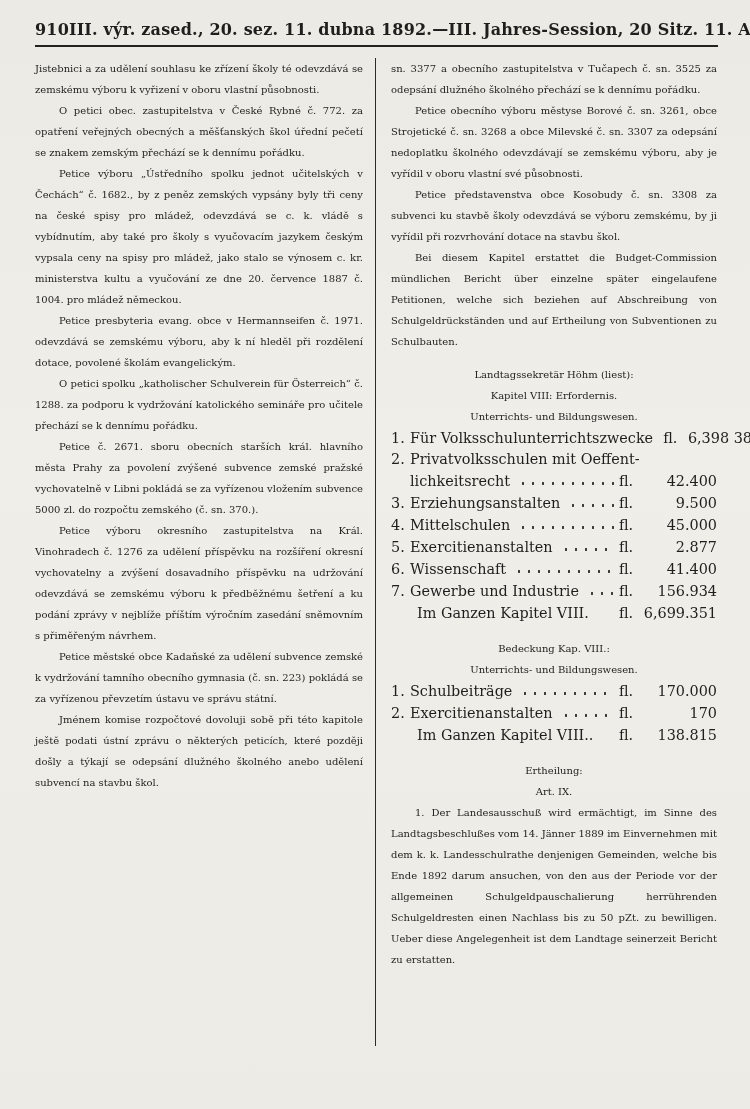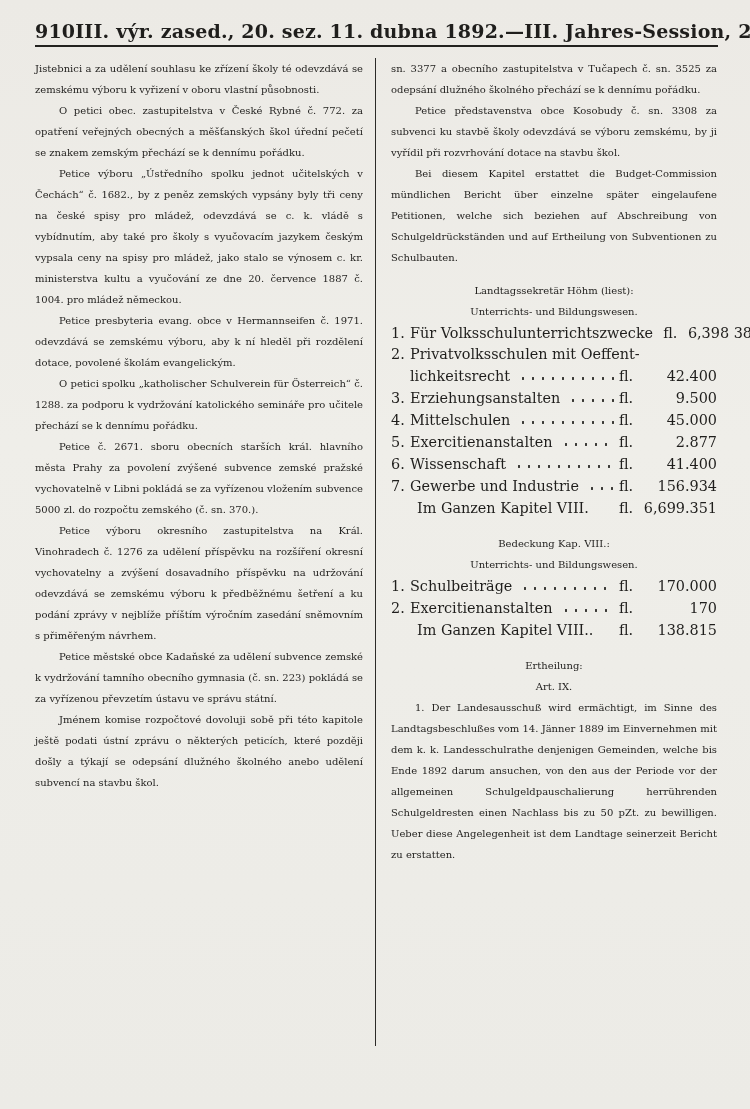--- a/index.html
+++ b/index.html
@@ -12,21 +12,21 @@
     color: #1f1e1c;
     overflow: hidden;
     box-sizing: border-box;
   }
   .page-header {
     position: absolute;
     top: 20px; left: 35px; right: 32px;
     display: flex;
     align-items: baseline;
     justify-content: space-between;
-    font-size: 19px;
+    font-size: 16px;
     font-weight: bold;
     white-space: nowrap;
     letter-spacing: 0.2px;
   }
   .header-rule {
     position: absolute;
     top: 45px; left: 35px; right: 32px;
     height: 2px;
     background: #23221f;
   }
@@ -100,25 +100,27 @@
       <p class="indent">O petici spolku „katholischer Schulverein für Österreich“ č. 1288. za podporu k vydržování katolického semináře pro učitele přechází se k dennímu pořádku.</p>
       <p class="indent">Petice č. 2671. sboru obecních starších král. hlavního města Prahy za povolení zvýšené subvence zemské pražské vychovatelně v Libni pokládá se za vyřízenou vložením subvence 5000 zl. do rozpočtu zemského (č. sn. 370.).</p>
       <p class="indent">Petice výboru okresního zastupitelstva na Král. Vinohradech č. 1276 za udělení příspěvku na rozšíření okresní vychovatelny a zvýšení dosavadního příspěvku na udržování odevzdává se zemskému výboru k předběžnému šetření a ku podání zprávy v nejblíže příštím výročním zasedání sněmovním s přiměřeným návrhem.</p>
       <p class="indent">Petice městské obce Kadaňské za udělení subvence zemské k vydržování tamního obecního gymnasia (č. sn. 223) pokládá se za vyřízenou převzetím ústavu ve správu státní.</p>
       <p class="indent">Jménem komise rozpočtové dovoluji sobě při této kapitole ještě podati ústní zprávu o některých peticích, které později došly a týkají se odepsání dlužného školného anebo udělení subvencí na stavbu škol.</p>
 
     </div>
 
     <div class="col col-right">
       <p>sn. 3377 a obecního zastupitelstva v Tučapech č. sn. 3525 za odepsání dlužného školného přechází se k dennímu pořádku.</p>
+      <p class="indent">Petice obecního výboru městyse Borové č. sn. 3261, obce Strojetické č. sn. 3268 a obce Milevské č. sn. 3307 za odepsání nedoplatku školného odevzdávají se zemskému výboru, aby je vyřídil v oboru vlastní své působnosti.</p>
       <p class="indent">Petice představenstva obce Kosobudy č. sn. 3308 za subvenci ku stavbě školy odevzdává se výboru zemskému, by ji vyřídil při rozvrhování dotace na stavbu škol.</p>
       <p class="indent">Bei diesem Kapitel erstattet die Budget-Commission mündlichen Bericht über einzelne später eingelaufene Petitionen, welche sich beziehen auf Abschreibung von Schulgeldrückständen und auf Ertheilung von Subventionen zu Schulbauten.</p>
 
       <div class="speaker-block">
         <p class="center"><span>Landtagssekretär </span><span class="bold">Höhm</span><span> (liest):</span></p>
+        <p class="center">Kapitel VIII: Erfordernis.</p>
         <p class="center">Unterrichts- und Bildungswesen.</p>
       </div>
 
       <div class="budget-list">
         <div class="row">
           <span class="num">1.</span>
           <span class="lbl">Für Volksschulunterrichtszwecke</span>
           <span class="leader noleads"></span>
           <span class="unit">fl.</span>
           <span class="val">6,398 386</span>

